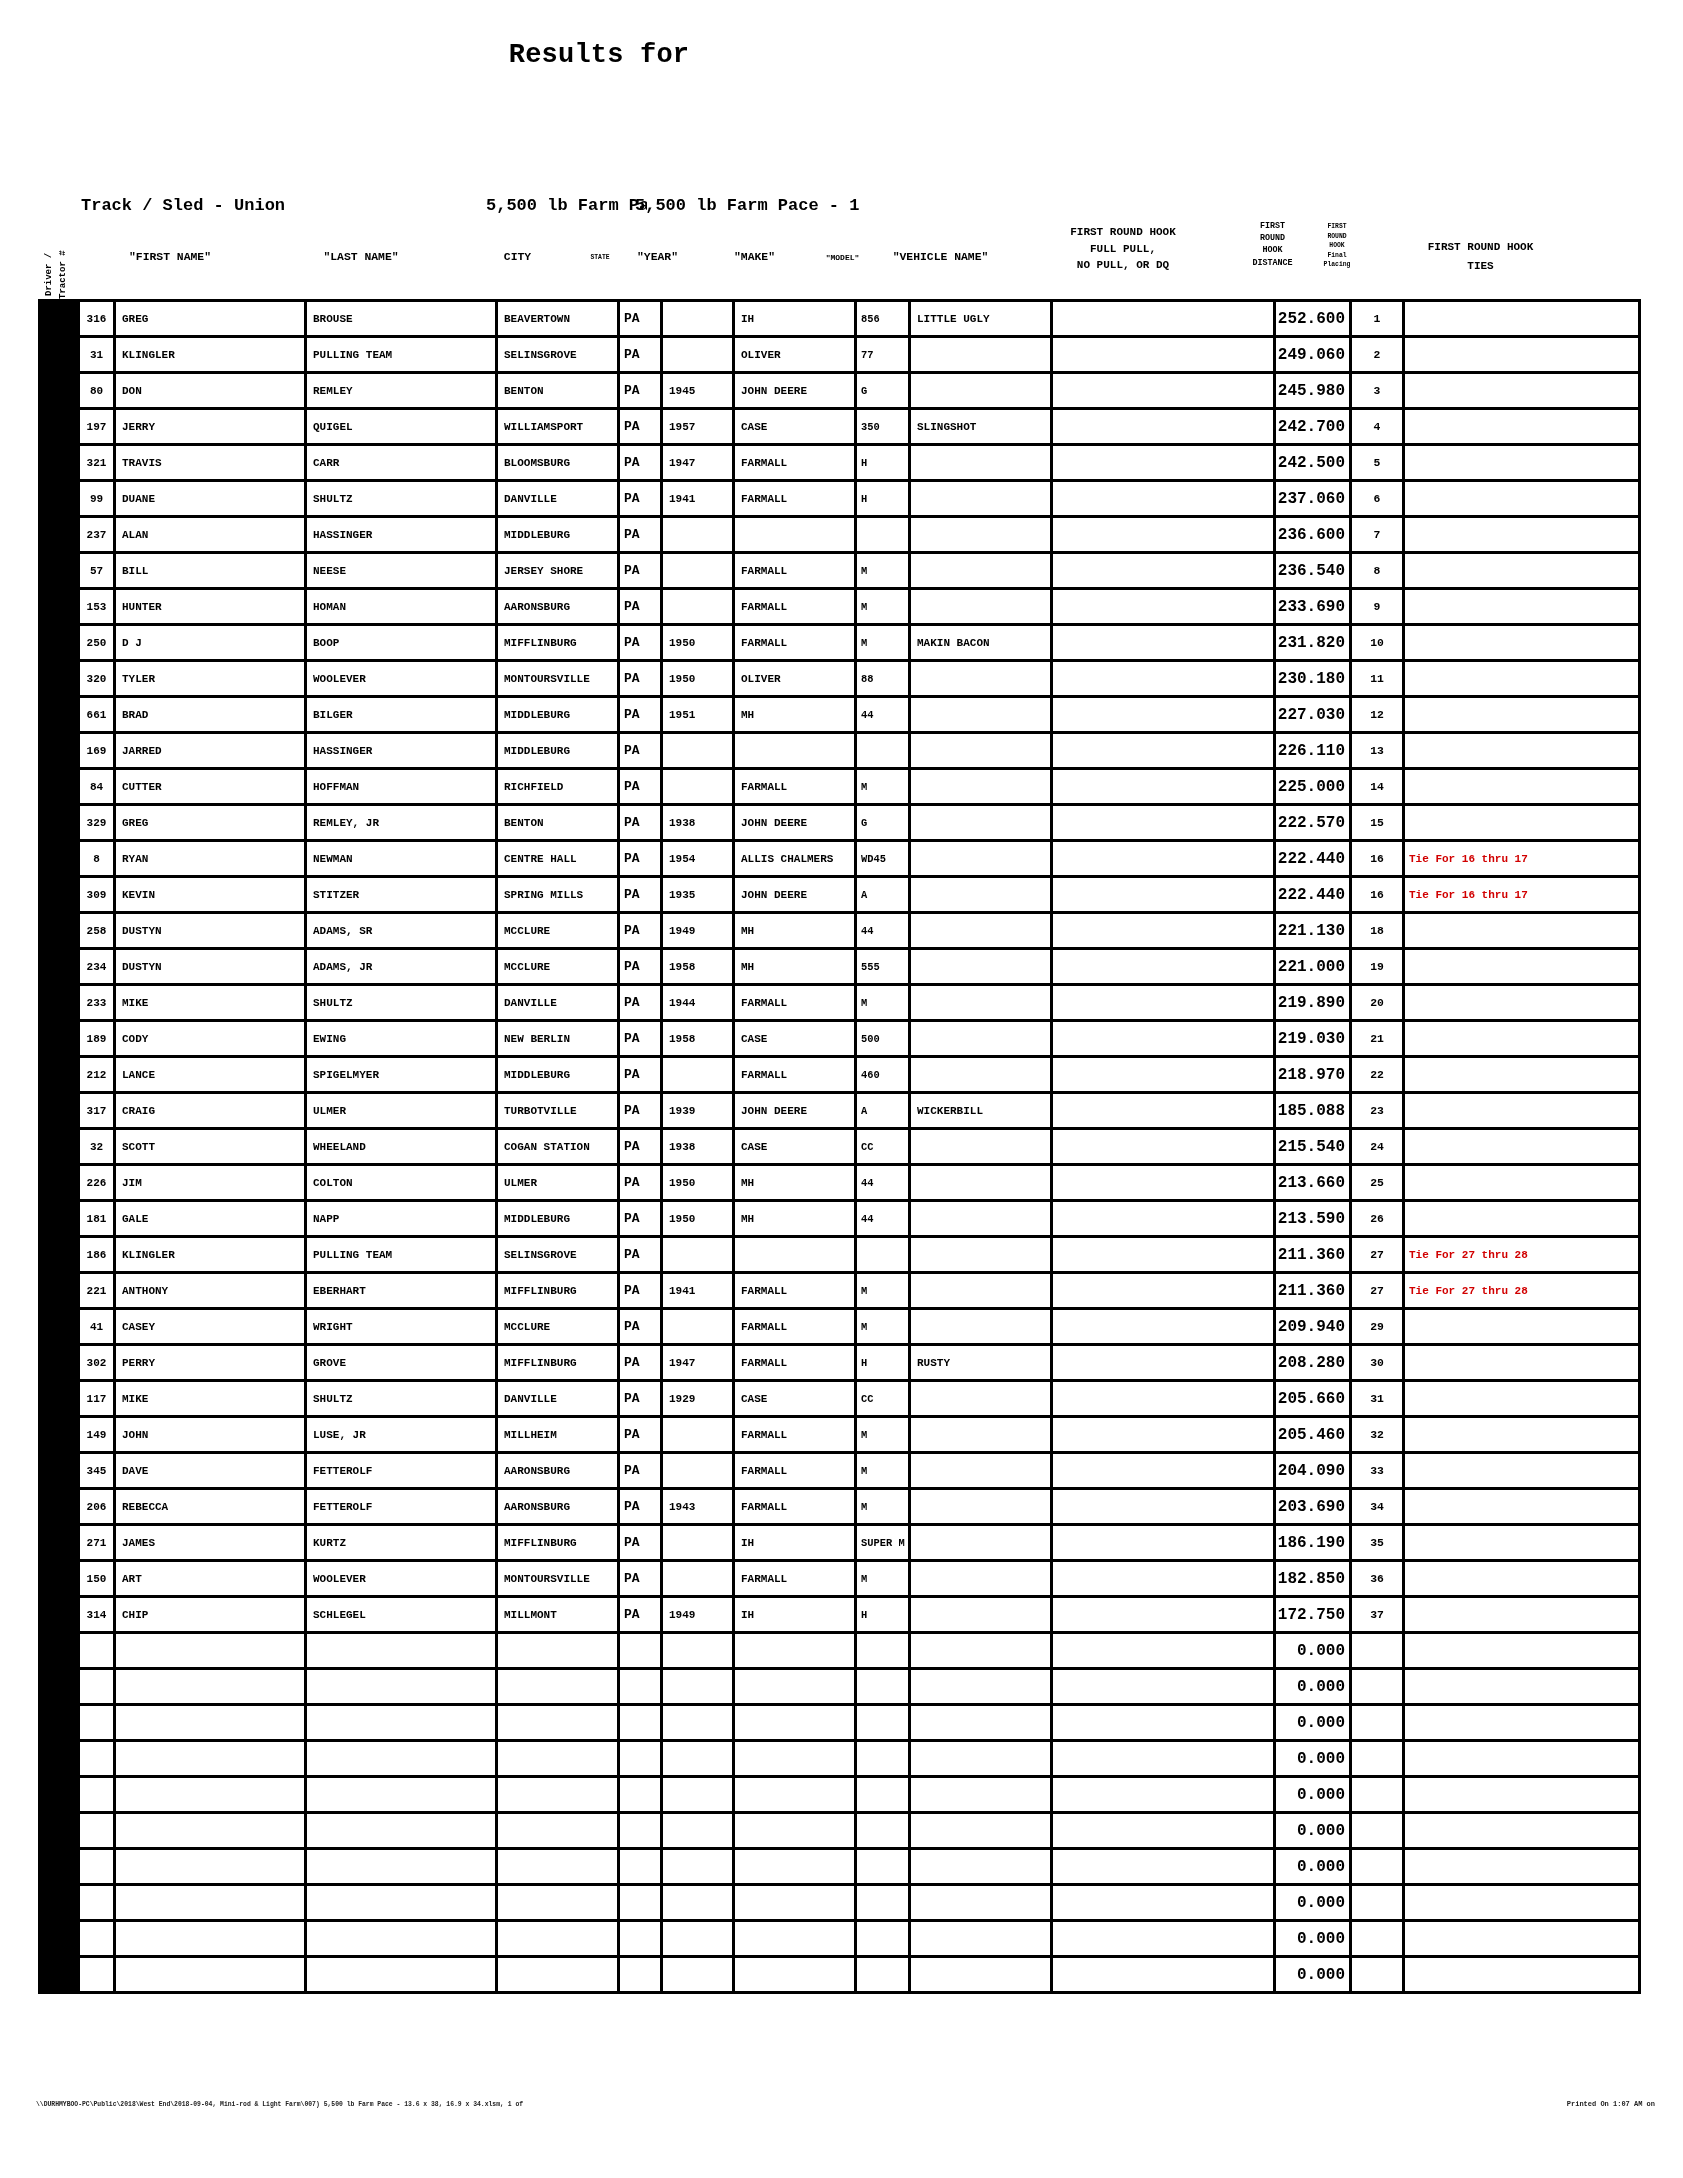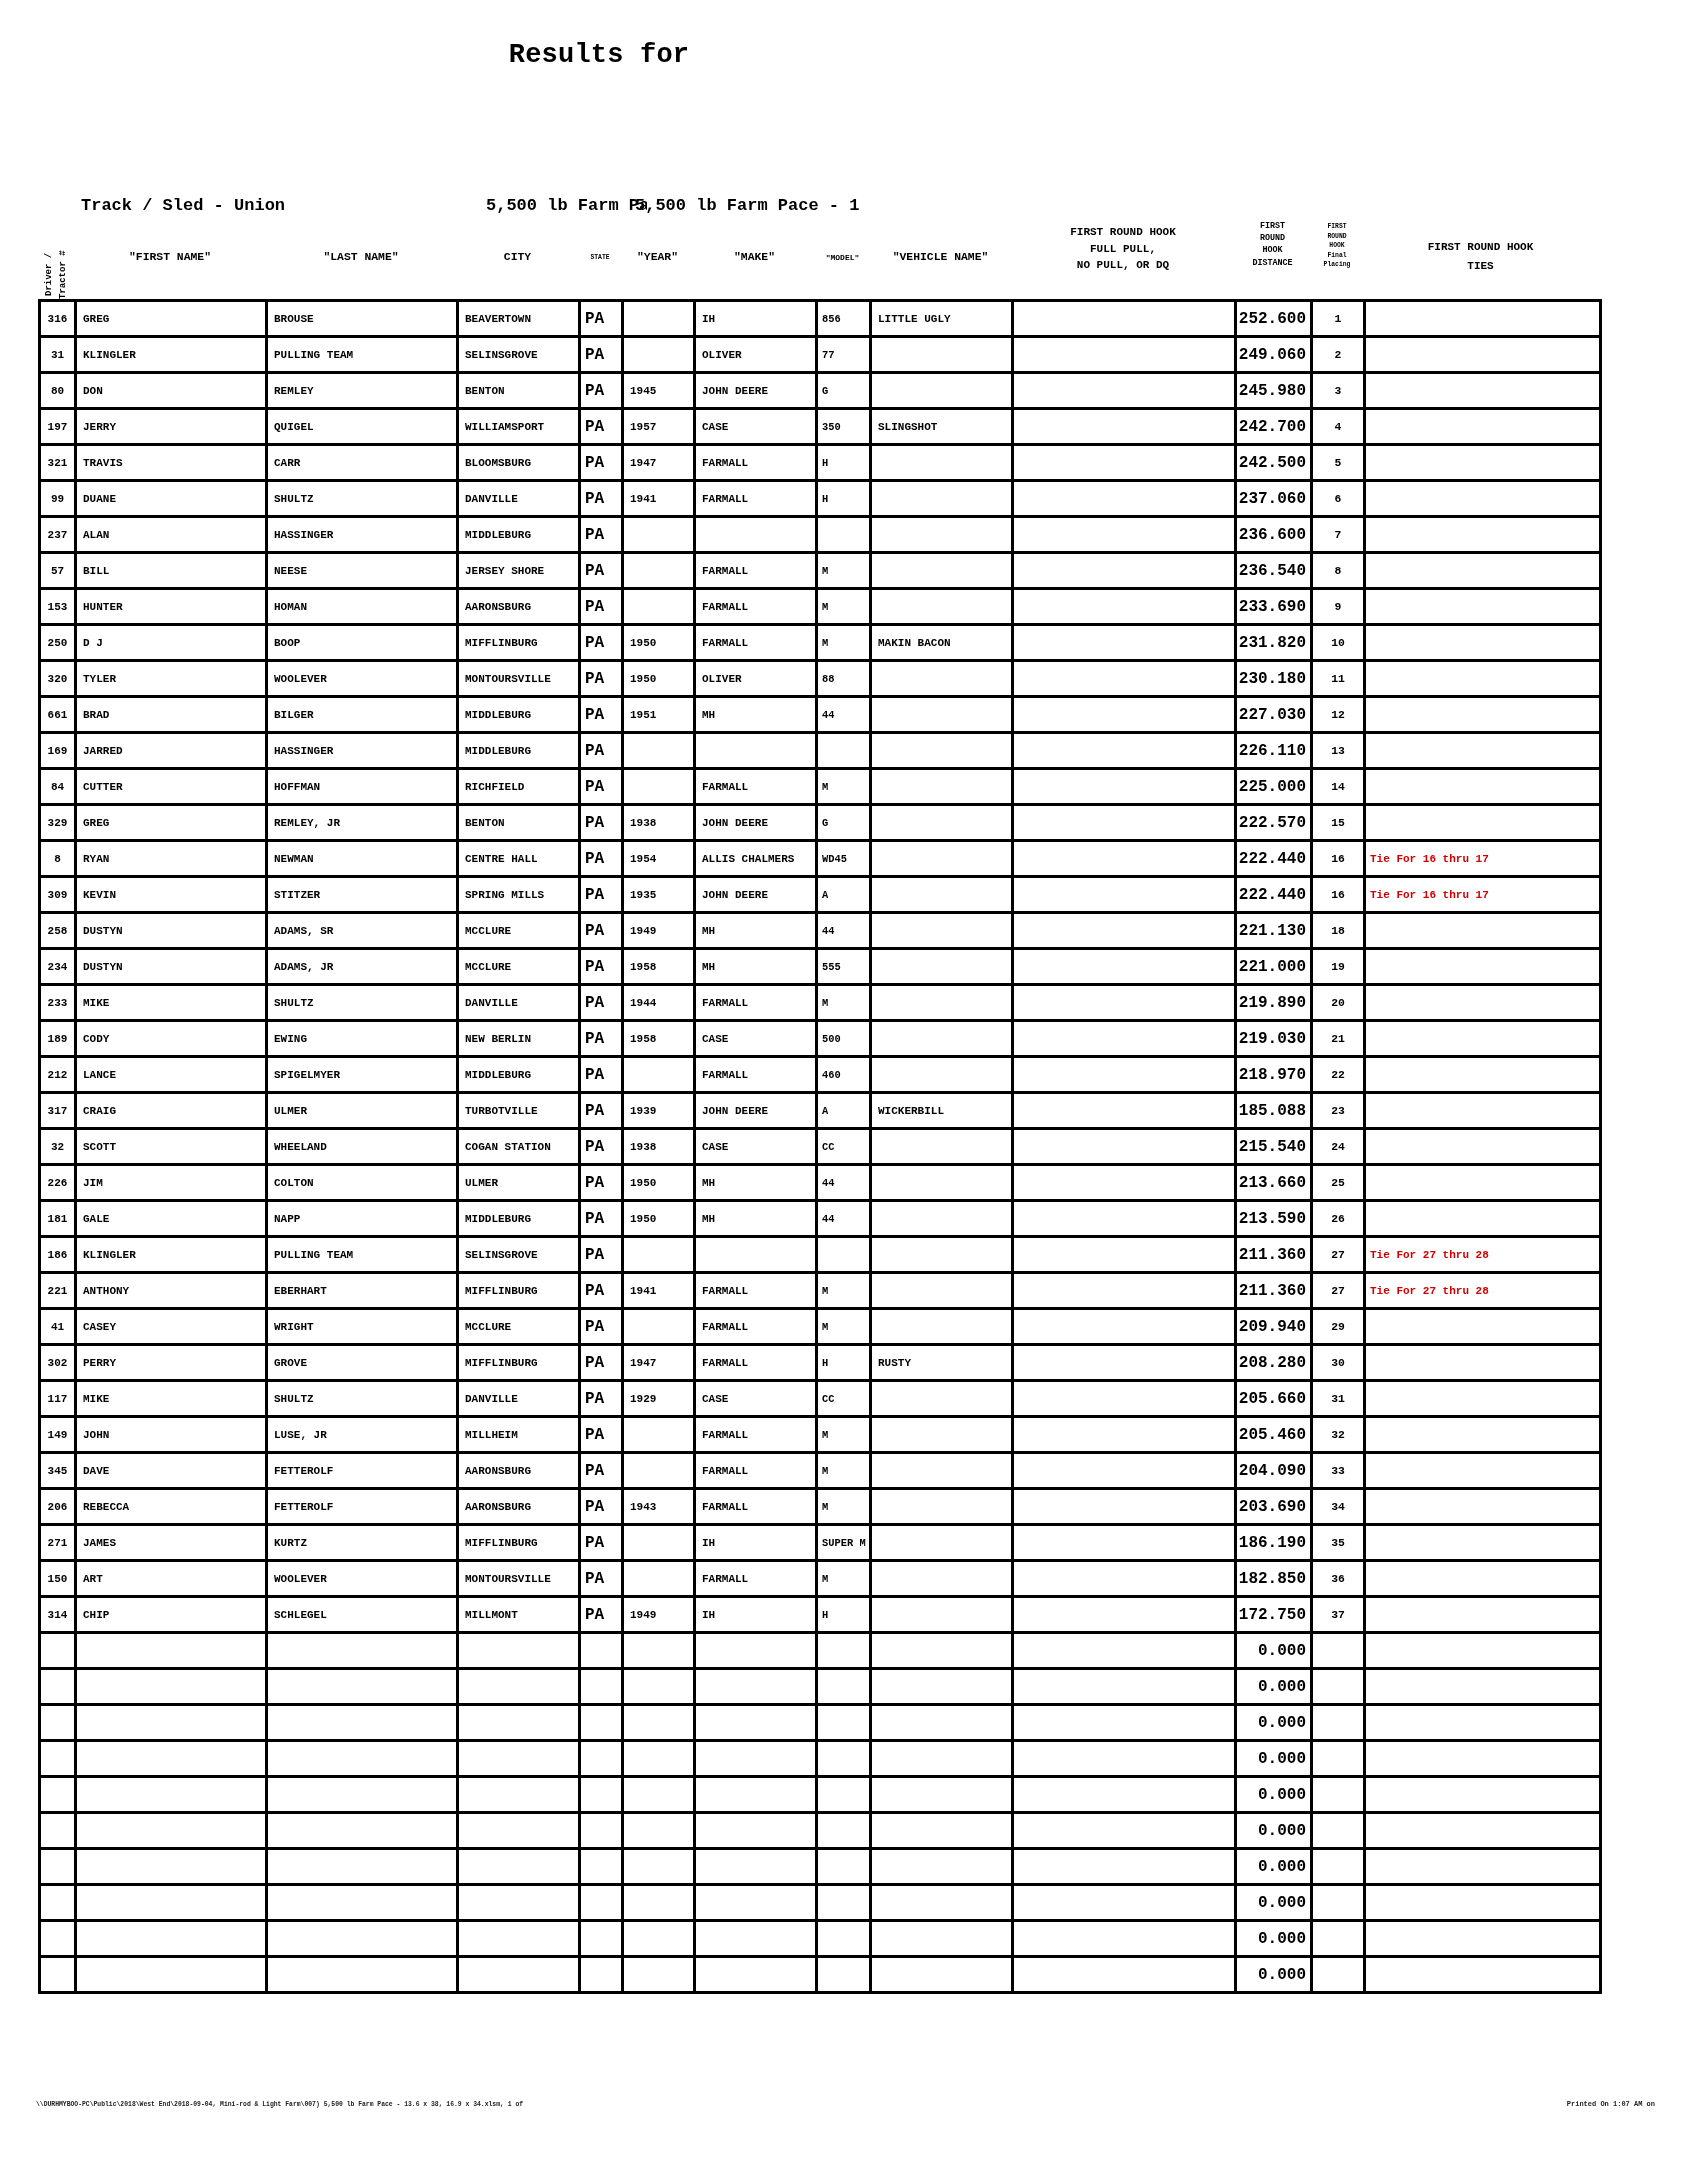--- a/index.html
+++ b/index.html
@@ -61,32 +61,33 @@
   #results-grid{
     position:absolute;
     left:38px; top:299px;
     display:grid;
     grid-template-columns:33px 188px 188px 119px 40px 69px 119px 51px 139px 220px 73px 50px 233px;
     grid-auto-rows:33px;
     gap:3px;
     background:#000;
     border:3px solid #000;
     width:max-content;
+    padding-left:39px;
   }
   .cell{
     background:#fff;
     display:flex;
     align-items:center;
     font-size:11px;
     overflow:visible;
     white-space:nowrap;
   }
   .c-num{justify-content:center;}
   .c-first,.c-last,.c-city,.c-year,.c-make,.c-vehicle{padding-left:6px;}
-  .c-state{padding-left:4px;font-size:16px;}
+  .c-state{padding-left:4px;font-size:13px;}
   .c-model{padding-left:4px;font-size:10.4px;}
   .c-distance{justify-content:flex-end;padding-right:4px;font-size:16px;}
   .c-placing{justify-content:center;font-size:11.4px;}
   .c-ties{padding-left:4px;color:#d10000;font-size:11px;}
   .footer{
     position:absolute;
     font-size:6.4px;
     color:#222;
     white-space:nowrap;
   }

